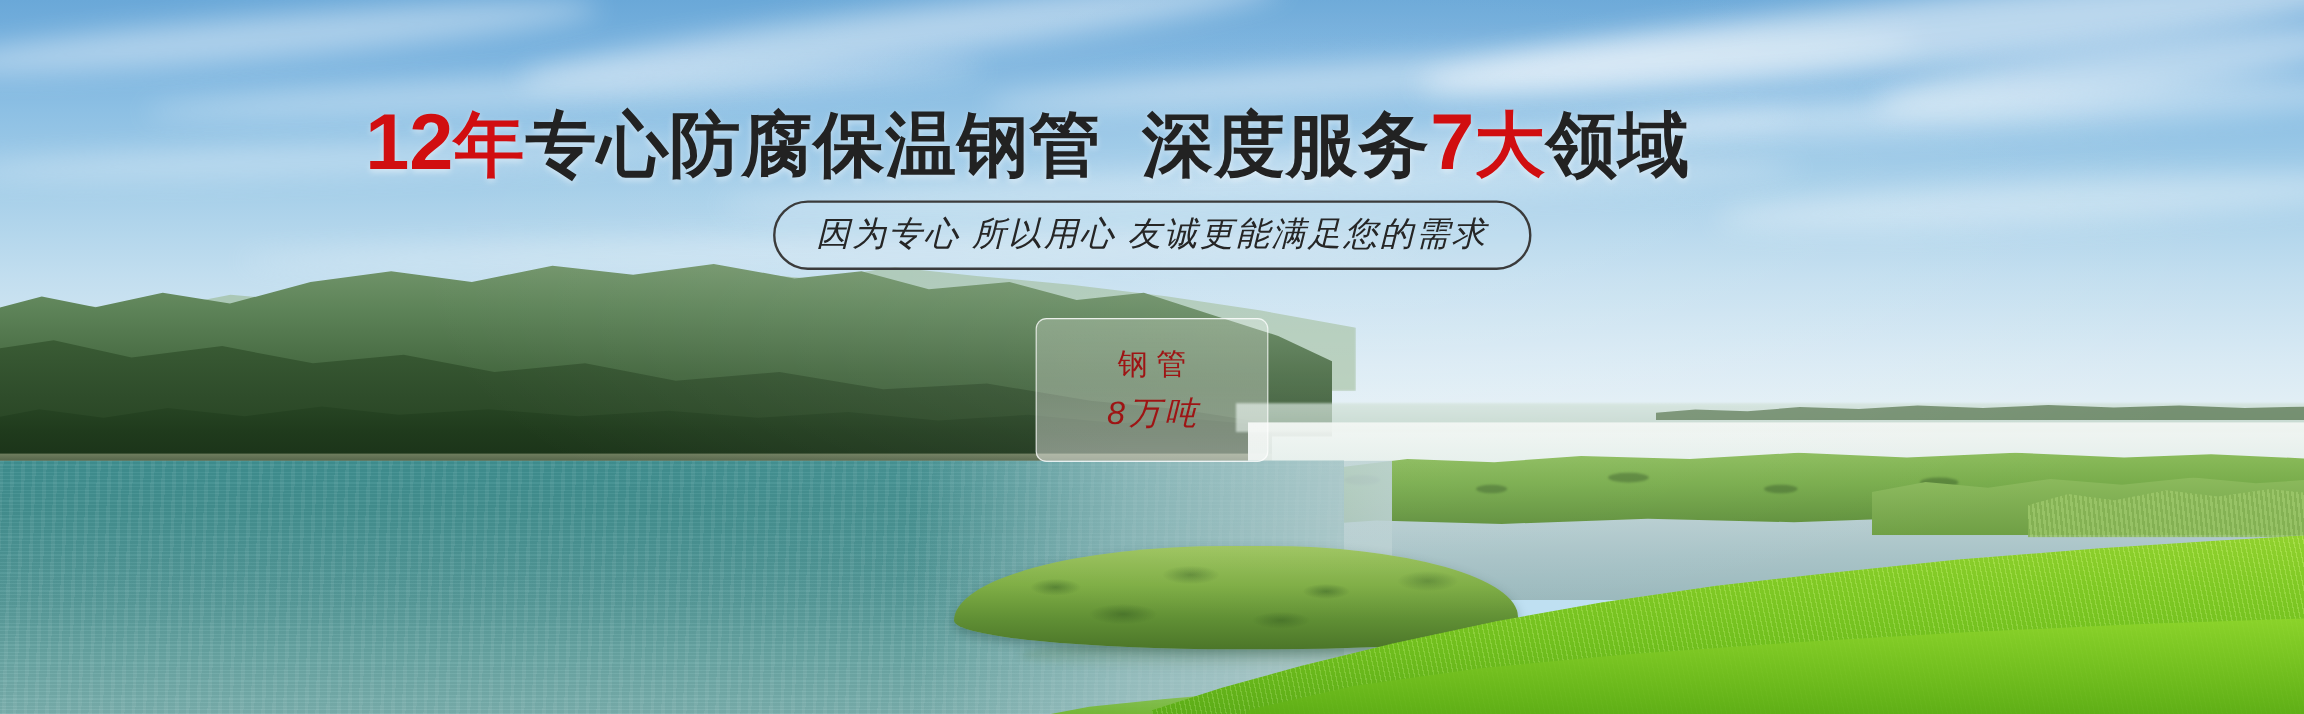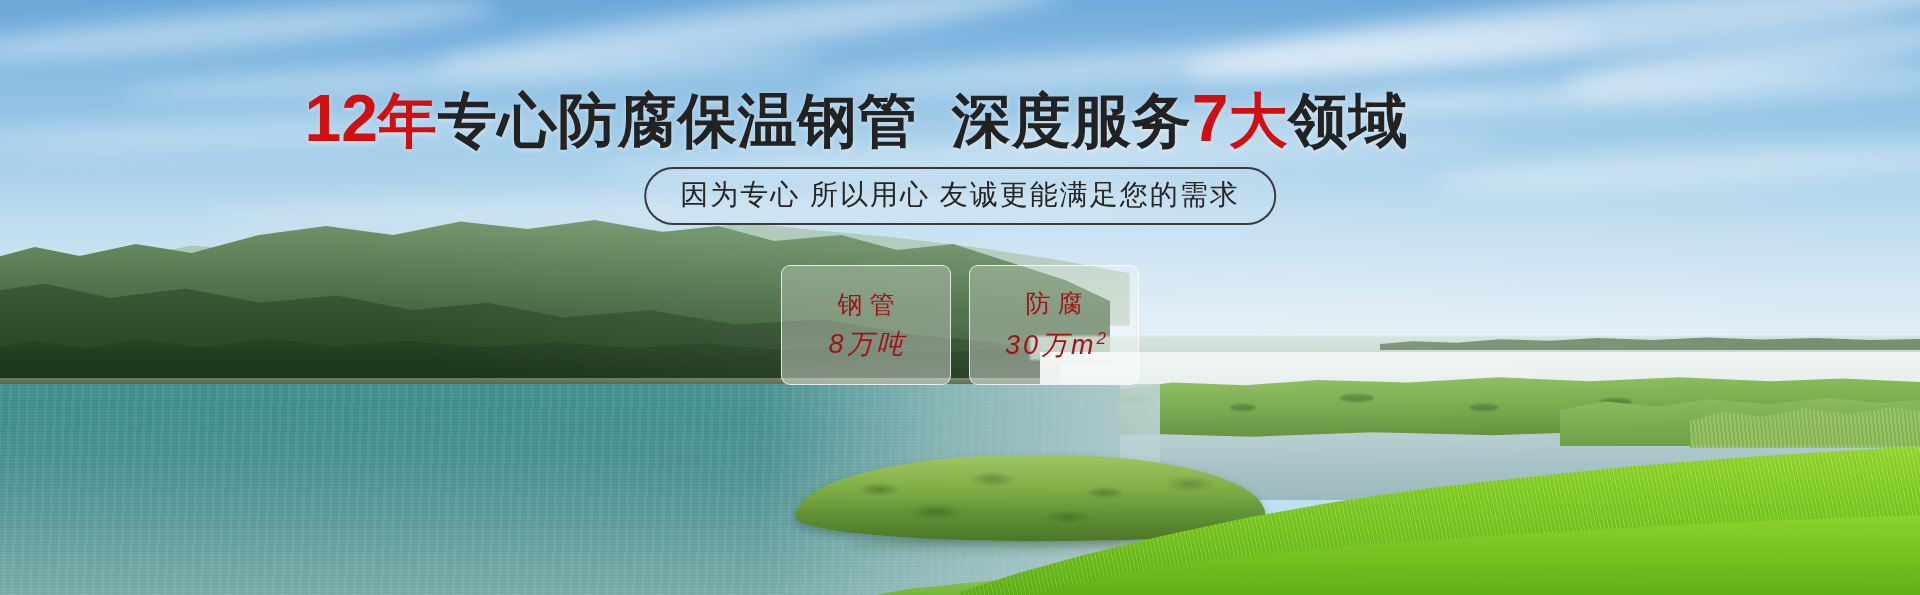--- a/index.html
+++ b/index.html
@@ -263,30 +263,31 @@
     transform:translateX(-50%);
     padding:8px 34px 10px;
     border:2px solid #3b3b3b;
     border-radius:30px;
     font-size:28px;
     line-height:1.3;
     color:#262626;
     letter-spacing:2px;
     white-space:nowrap;
     background:rgba(255,255,255,0.06);
+    font-style:italic;
   }
 
   .cards {
     position:absolute; left:50%; top:265px;
     transform:translateX(-50%);
     display:flex;
     gap:18px;
   }
   .card {
-    width:170px; height:120px;
+    width:194px; height:120px;
     border:1px solid rgba(255,255,255,0.75);
     border-radius:9px;
     background:linear-gradient(to bottom,
       rgba(255,255,255,0.24) 0%,
       rgba(255,255,255,0.30) 48%,
       rgba(255,255,255,0.44) 100%);
     display:flex; flex-direction:column;
     align-items:center; justify-content:center;
     gap:14px;
   }
@@ -378,21 +379,17 @@
 
     <div class="subtitle-pill">因为专心 所以用心  友诚更能满足您的需求</div>
 
     <div class="cards">
 
       <div class="card">
         <div class="card-label">钢管</div>
         <div class="card-value"><span>8万吨</span></div>
       </div>
 
-      <div class="card">
-        <div class="card-label">防腐</div>
-        <div class="card-value"><span>30万m</span><sup>2</sup></div>
-      </div>
 
 
     </div>
   </div>
 </div>
 
 </body></html>

